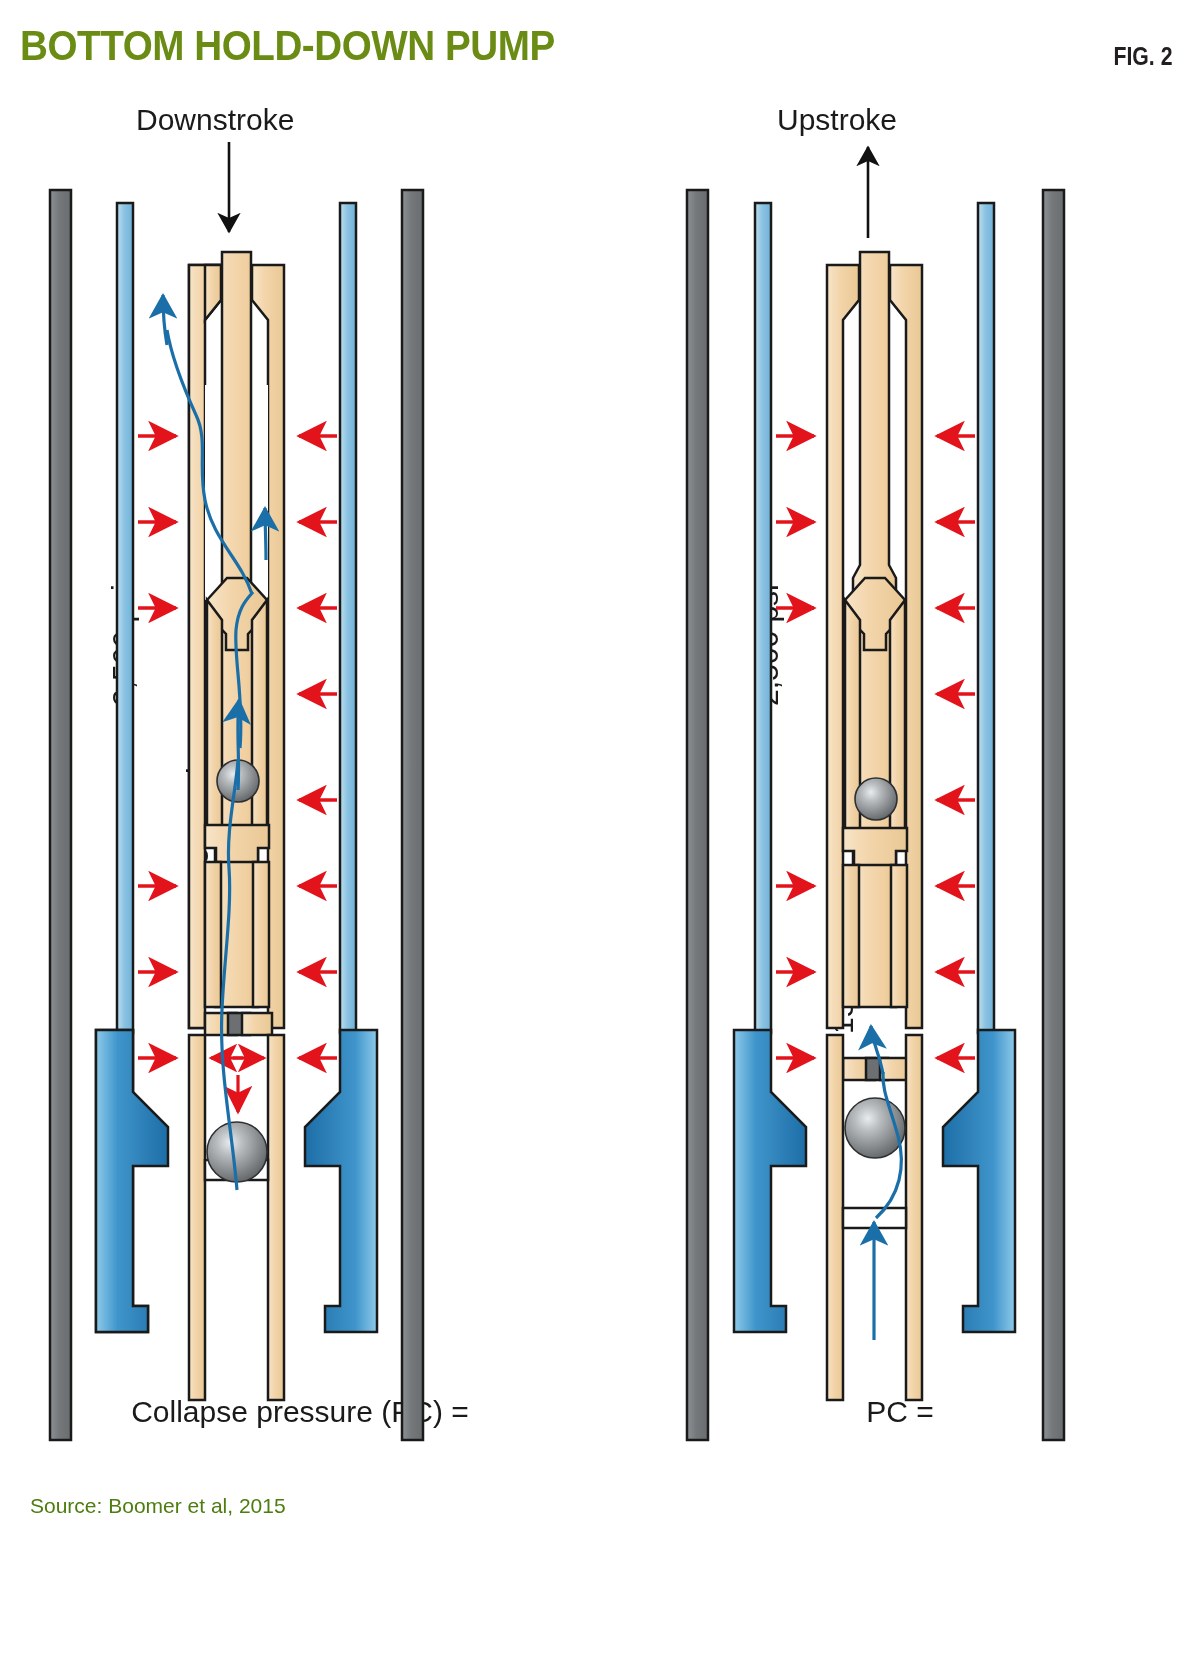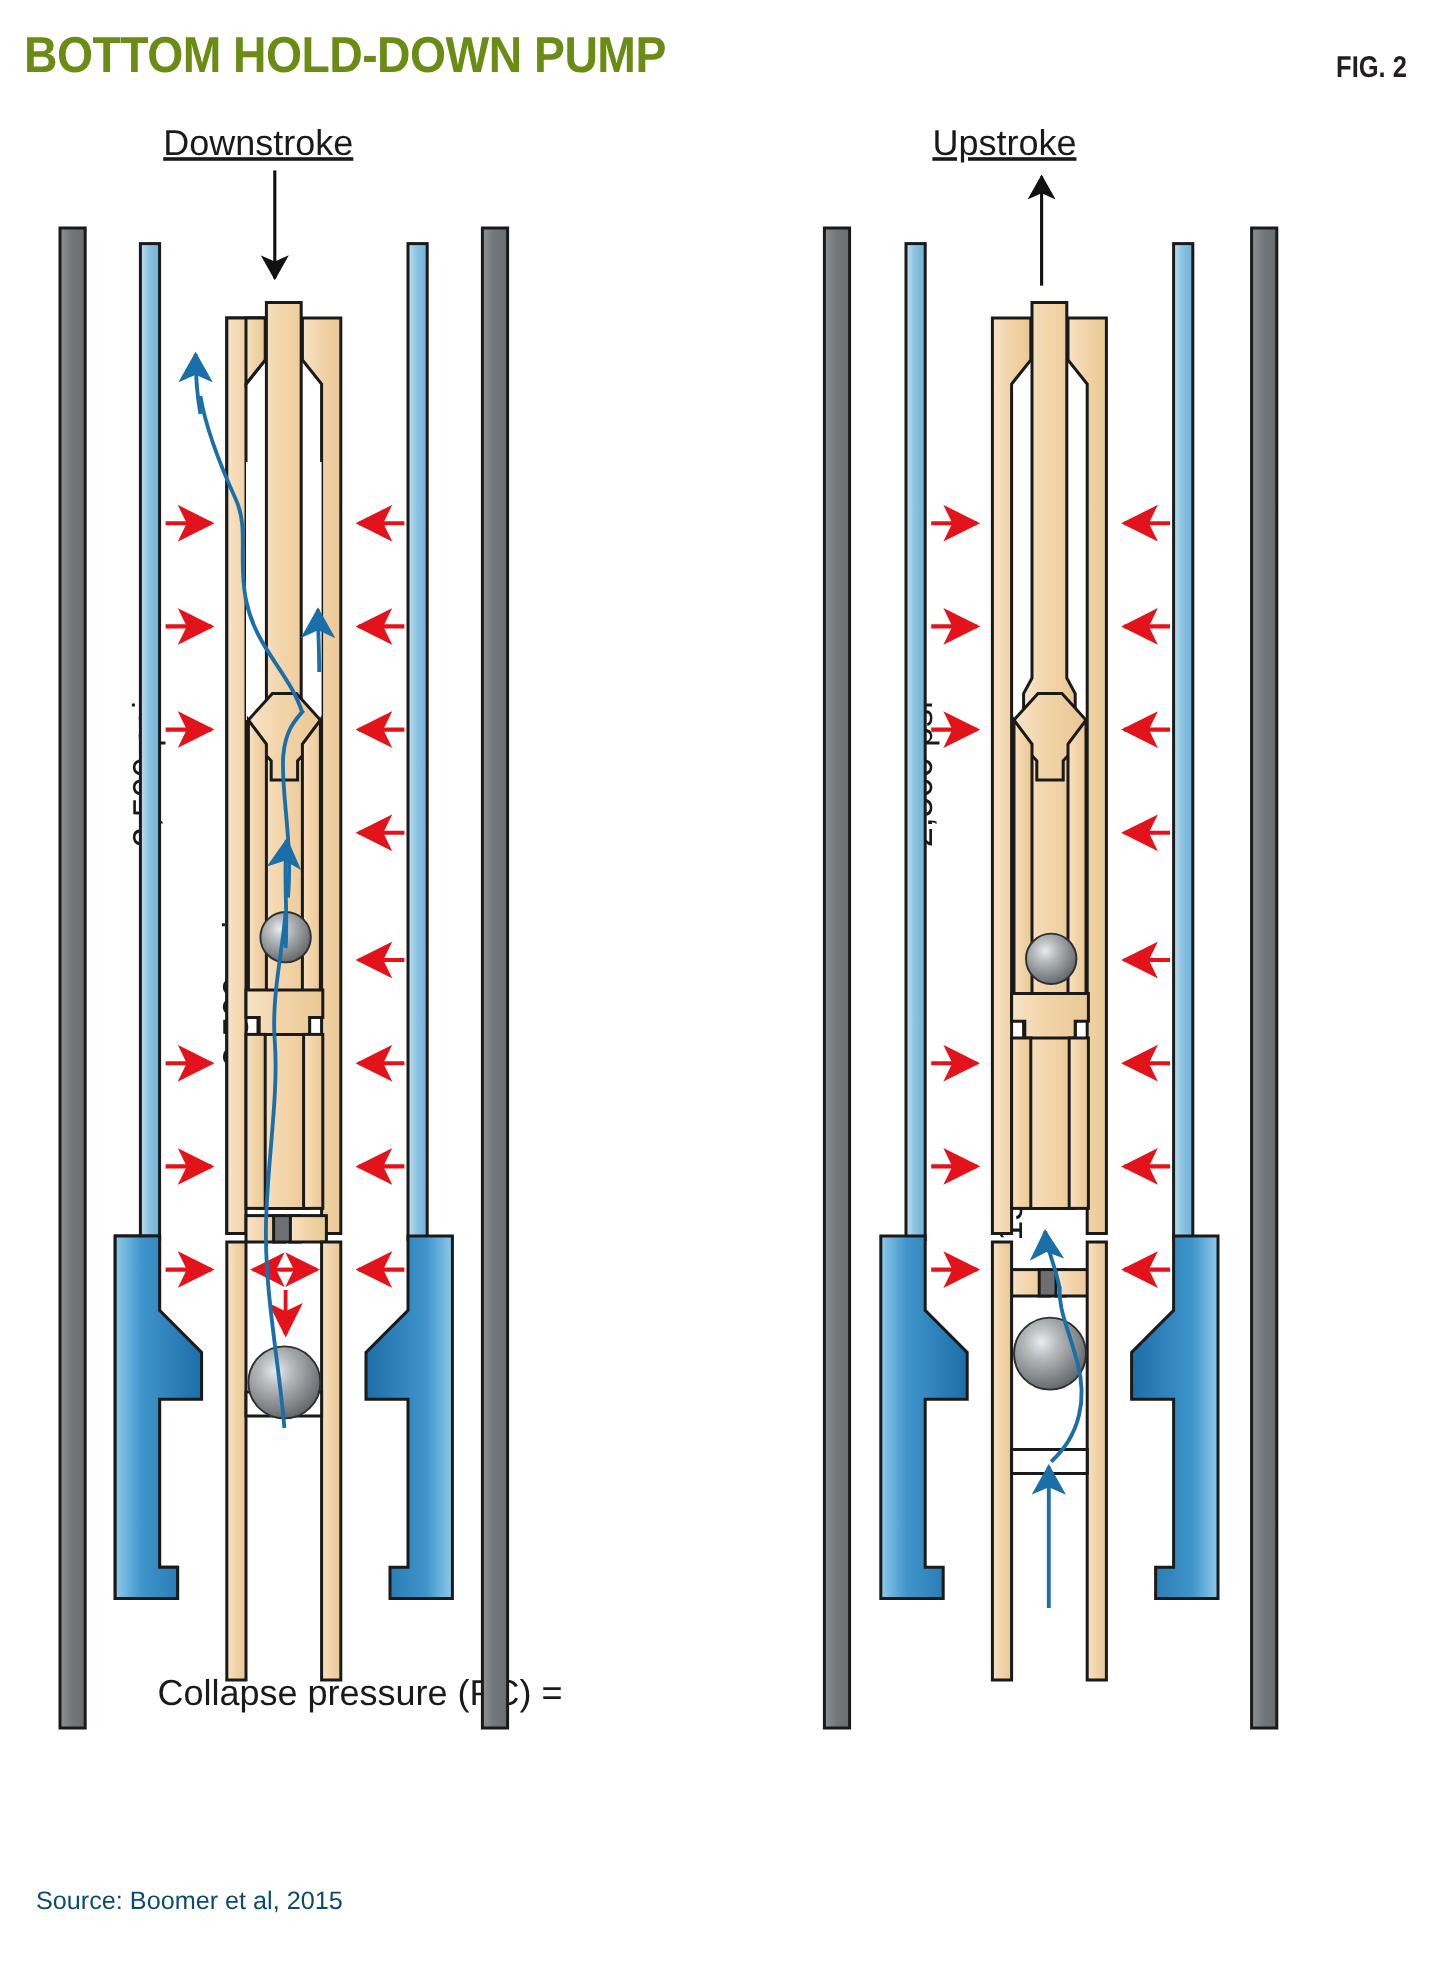--- a/index.html
+++ b/index.html
@@ -18,30 +18,29 @@
   }
   #fig-label{
     position:absolute;right:28px;top:42px;
     font-family:"Liberation Sans Narrow","Liberation Sans",sans-serif;
     font-weight:bold;font-size:25px;color:#231f20;
     transform:scaleX(0.85);transform-origin:right center;
   }
   .stroke-label{
     position:absolute;font-size:30px;color:#1a1a1a;
     white-space:nowrap;
-    text-decoration:underline;
   }
   .caption{
     position:absolute;font-size:30px;color:#1a1a1a;
     text-align:center;line-height:1.30;white-space:nowrap;
   }
   #source-note{
-    position:absolute;left:30px;top:1573px;
+    position:absolute;left:30px;top:1494px;
     font-family:"Liberation Sans Narrow","Liberation Sans",sans-serif;
-    font-size:21px;color:#0c4a6e;white-space:nowrap;
+    font-size:21px;color:#4d7c0f;white-space:nowrap;
   }
   .psi-label{
     position:absolute;font-size:30px;color:#1a1a1a;
     white-space:nowrap;transform-origin:left bottom;
     transform:rotate(-90deg);
   }
   svg.diagram{position:absolute;top:0;left:0;}
 </style>
 </head>
 <body>
@@ -54,20 +53,21 @@
 
 <div class="psi-label" style="left:140px;top:672px;">2,500 psi</div>
 <div class="psi-label" style="left:215px;top:855px;">2,500 psi</div>
 <div class="psi-label" style="left:785px;top:672px;">2,500 psi</div>
 <div class="psi-label" style="left:860px;top:1000px;">150 psi</div>
 
 <div class="caption" style="left:0px;top:1392px;width:600px;">
   <div>Collapse pressure (PC) =</div>
 </div>
 <div class="caption" style="left:600px;top:1392px;width:600px;">
+  <div>PC =</div>
 </div>
 
 <div id="source-note">Source: Boomer et al, 2015</div>
 
 <svg class="diagram" width="1200" height="1657" viewBox="0 0 1200 1657">
   <defs>
     <linearGradient id="gTub" x1="0" y1="0" x2="1" y2="0">
       <stop offset="0%" stop-color="#bfe0f0"></stop>
       <stop offset="45%" stop-color="#8cc3e2"></stop>
       <stop offset="100%" stop-color="#6fb2d8"></stop>

